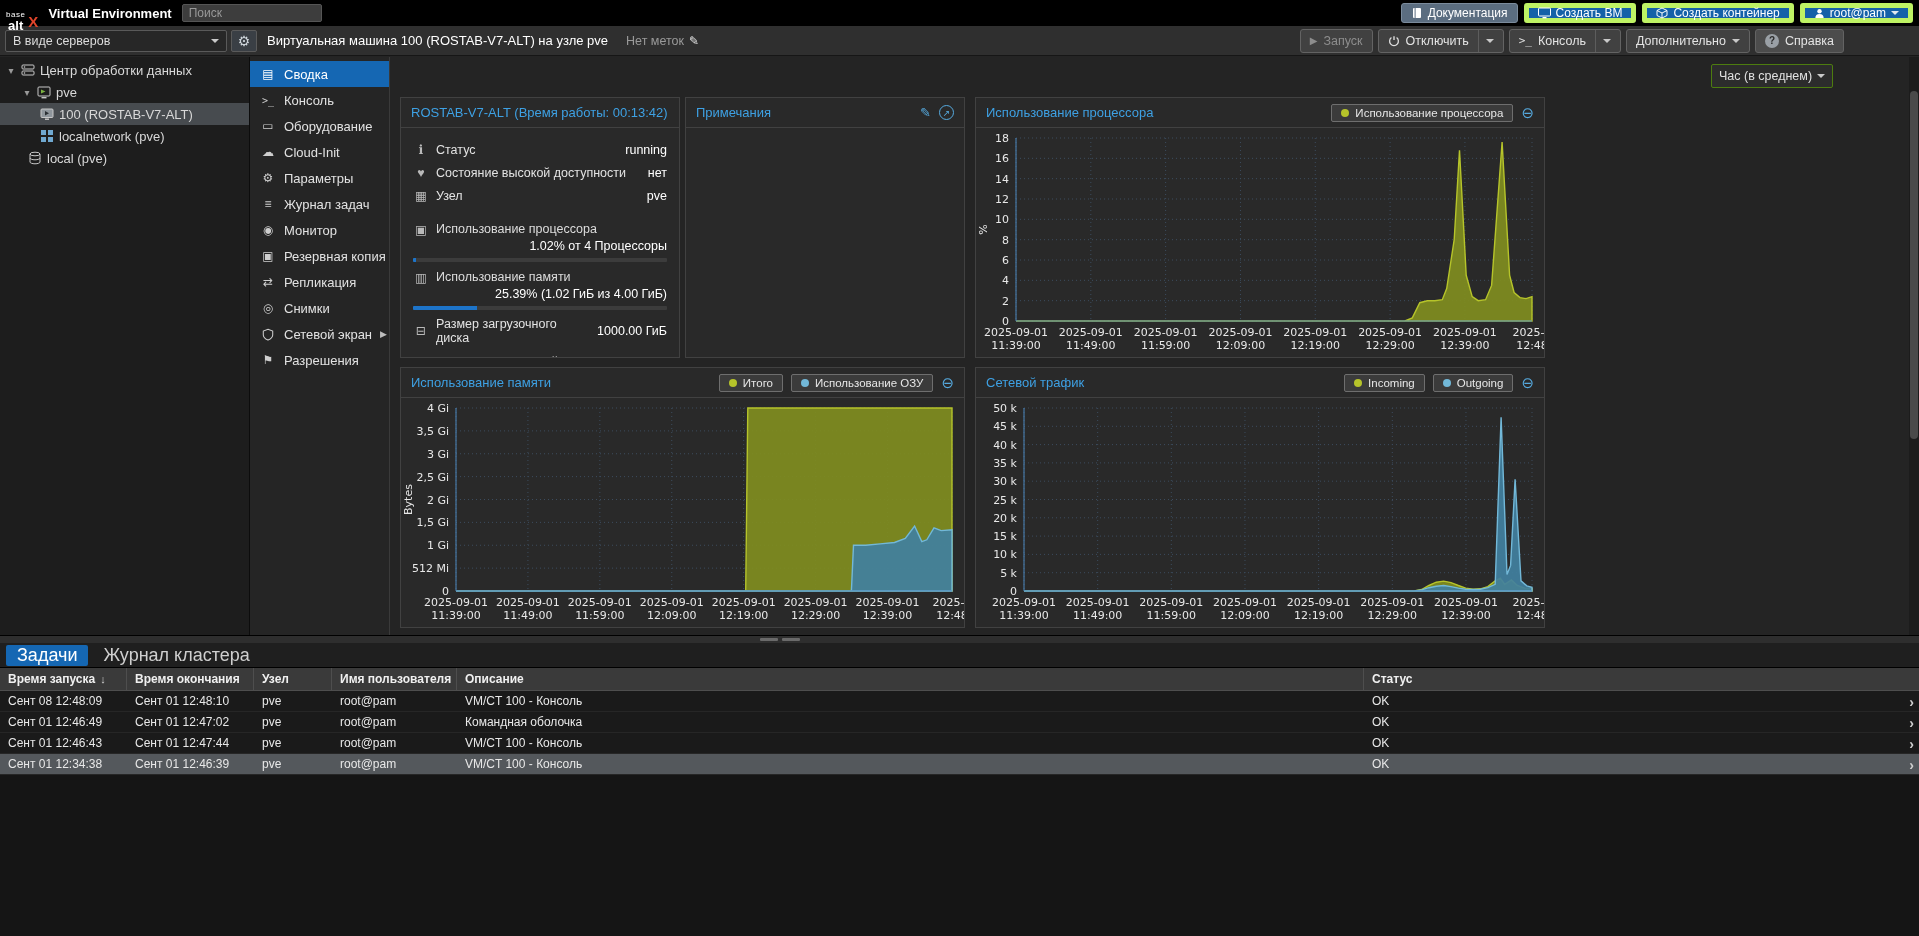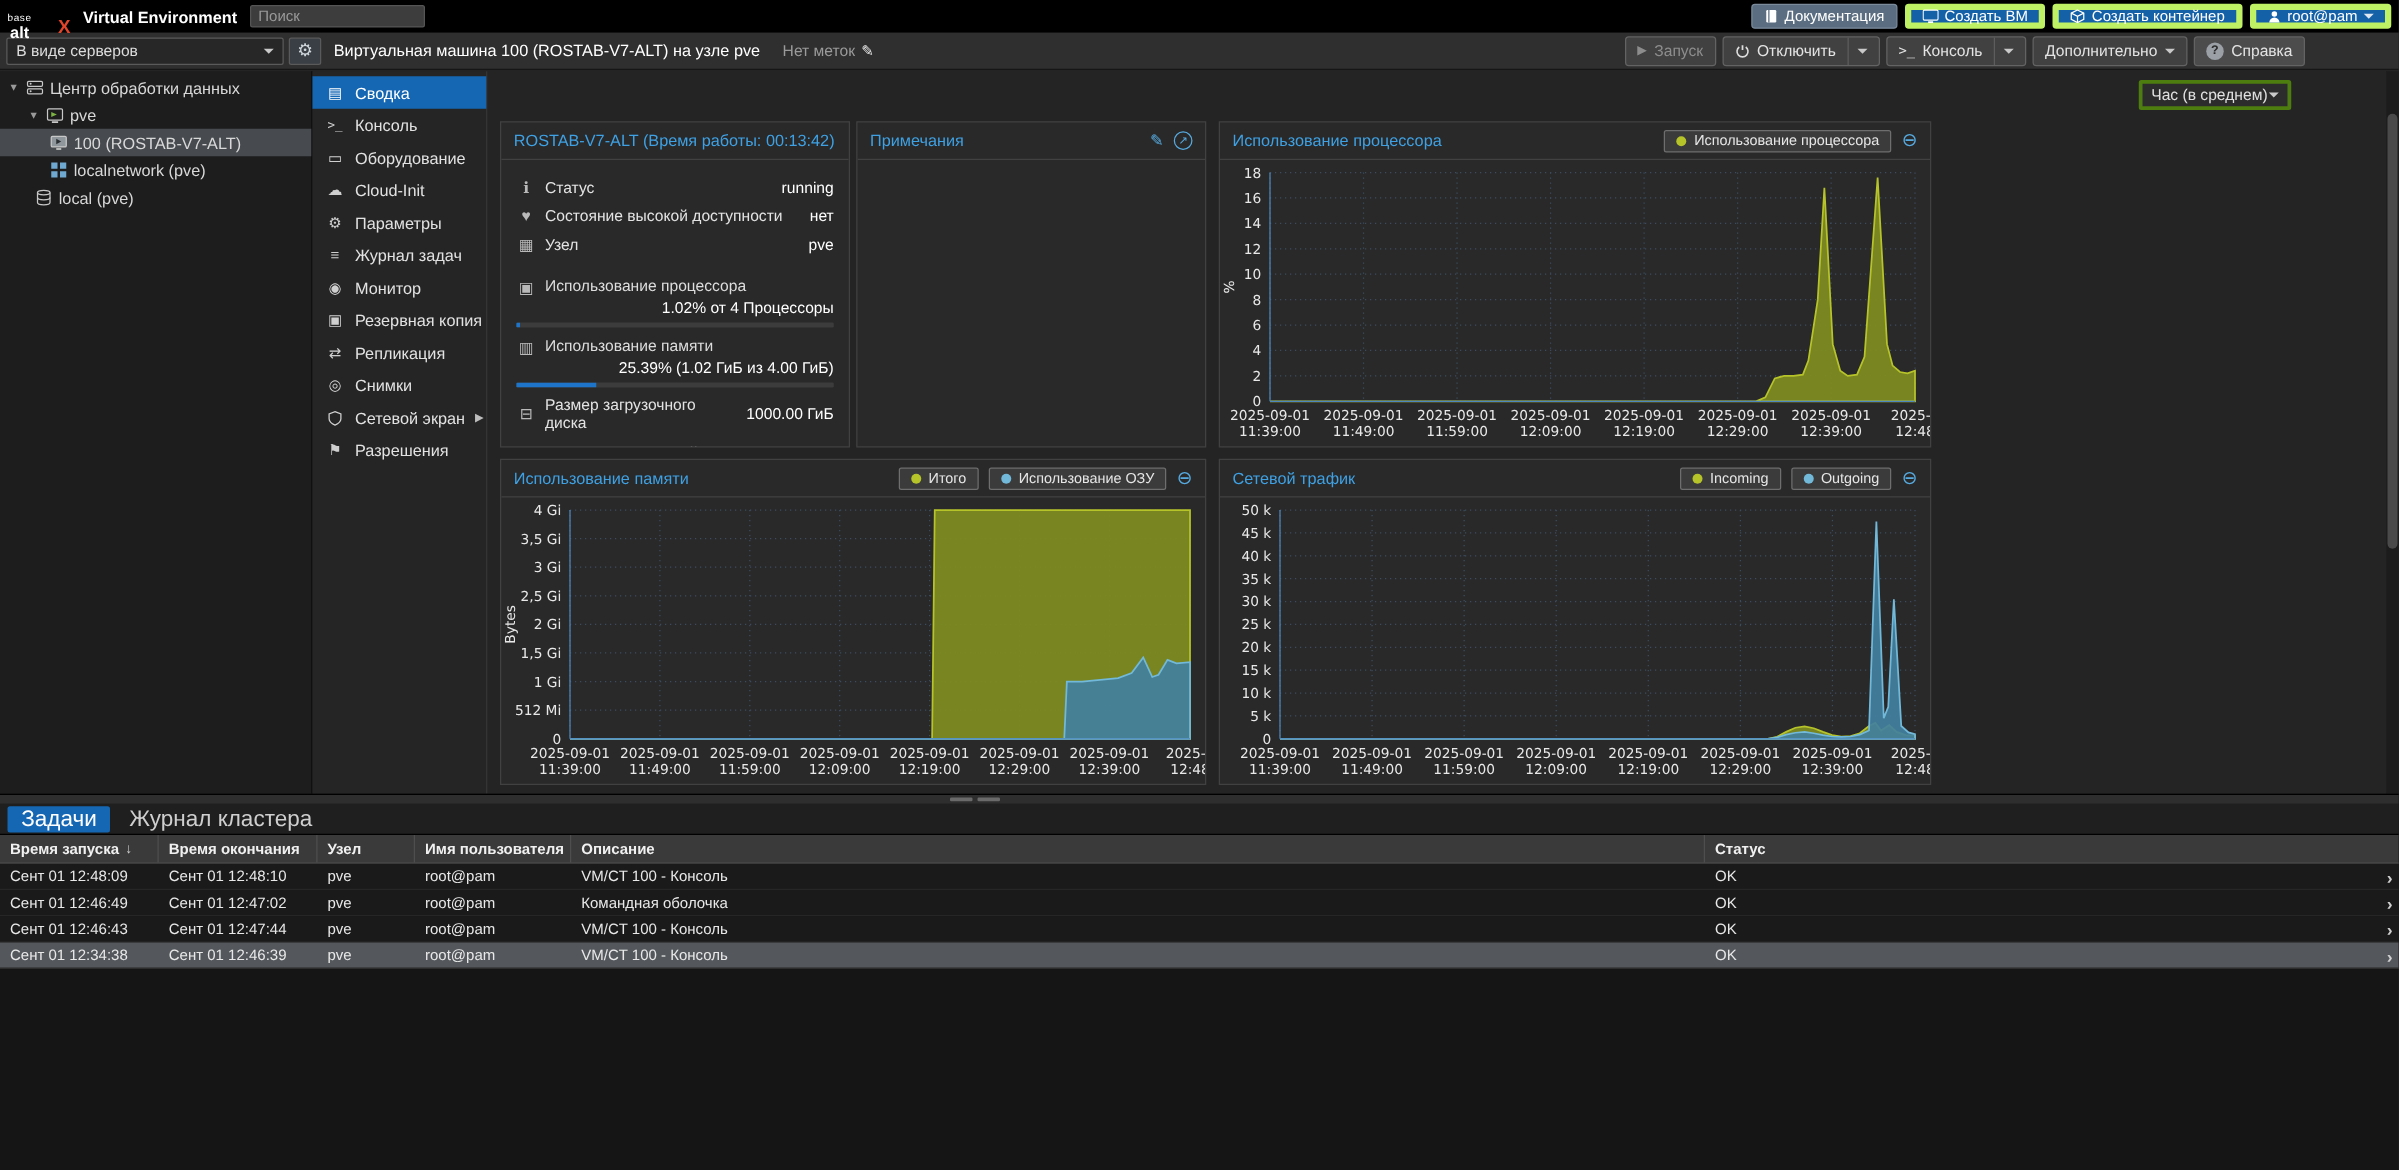--- a/index.html
+++ b/index.html
@@ -1,21 +1,21 @@
 <!DOCTYPE html>
 <html><head>
 <meta charset="utf-8">
 <style>
 *{margin:0;padding:0;box-sizing:border-box;}
 html,body{width:1919px;height:936px;overflow:hidden;}
 body{background:#242424;color:#ddd;font-family:"Liberation Sans","DejaVu Sans",sans-serif;font-size:13px;position:relative;}
 
 
 .topbar{position:absolute;top:0;left:0;right:0;height:26px;background:#000;display:flex;align-items:center;padding:0 6px;gap:10px;z-index:30;}
-.logo{display:flex;align-items:center;gap:21px;margin-top:16px;}
+.logo{display:flex;align-items:center;gap:3px;margin-top:16px;}
 .logo-stack{display:flex;flex-direction:column;line-height:1;color:#fff;}
 .logo-stack .l1{font-size:8px;letter-spacing:.5px;}
 .logo-stack .l2{font-size:13px;font-weight:bold;text-align:center;}
 .logo-x{color:#e0452b;font-weight:bold;font-size:15px;line-height:1;}
 .product{color:#fff;font-size:13px;font-weight:bold;}
 .search-input{width:140px;height:18px;background:#3d3d3d;border:1px solid #555;border-radius:2px;color:#ddd;font-size:12px;padding:0 6px;outline:none;}
 .search-input::placeholder{color:#999;}
 .topbar-right{margin-left:auto;display:flex;gap:6px;align-items:center;}
 .tbtn{height:20px;display:flex;align-items:center;gap:5px;padding:0 9px;border-radius:3px;font-size:12px;color:#fff;cursor:pointer;white-space:nowrap;}
 .tbtn.gray{background:#5b6d80;border:1px solid #7b8b9c;}
@@ -47,21 +47,21 @@
 
 .menu{position:absolute;top:57px;left:250px;width:140px;height:578px;background:#252525;border-right:1px solid #3a3a3a;padding-top:4px;}
 .mitem{height:26px;display:flex;align-items:center;gap:8px;padding:0 8px 0 10px;font-size:13px;color:#e2e2e2;cursor:pointer;white-space:nowrap;}
 .mitem.sel{background:#1567b3;color:#fff;}
 .mico{width:16px;text-align:center;color:#cfcfcf;font-size:12px;flex:none;display:inline-flex;justify-content:center;}
 .mitem.sel .mico{color:#fff;}
 .sub-arrow{margin-left:auto;color:#bdbdbd;font-size:9px;}
 
 
 .content{position:absolute;top:57px;left:390px;width:1519px;height:578px;background:#242424;overflow:hidden;}
-.time-select{position:absolute;top:7px;right:76px;width:122px;height:24px;background:#2c2c2c;border:3px solid #4d7c0f;border-radius:2px;display:flex;align-items:center;justify-content:space-between;padding:0 7px;font-size:12.5px;color:#e0e0e0;cursor:pointer;}
+.time-select{position:absolute;top:7px;right:76px;width:122px;height:24px;background:#2c2c2c;border:1px solid #4d7c0f;border-radius:2px;display:flex;align-items:center;justify-content:space-between;padding:0 7px;font-size:12.5px;color:#e0e0e0;cursor:pointer;}
 .panel{position:absolute;background:#292929;border:1px solid #414141;overflow:hidden;}
 .phead{height:30px;display:flex;align-items:center;gap:8px;padding:0 10px;border-bottom:1px solid #414141;}
 .ptitle{color:#3ea1e4;font-size:13px;white-space:nowrap;flex:1;overflow:hidden;text-overflow:ellipsis;}
 .chip{display:inline-flex;align-items:center;gap:6px;border:1px solid #6e6e6e;background:#3b3b3b;border-radius:2px;padding:2px 9px;font-size:11.5px;color:#e6e6e6;cursor:pointer;white-space:nowrap;}
 .dot{width:8px;height:8px;border-radius:50%;display:inline-block;}
 .collapse{color:#56aadf;font-size:15px;line-height:1;cursor:pointer;}
 .hicon{color:#56aadf;font-size:13px;cursor:pointer;}
 .circ{width:15px;height:15px;border:1px solid #56aadf;border-radius:50%;display:inline-flex;align-items:center;justify-content:center;font-size:9px;color:#56aadf;cursor:pointer;}
 
 
@@ -601,21 +601,21 @@
         <span>Имя пользователя</span>
       </div>
     <div class="hc">
         <span>Описание</span>
       </div>
     <div class="hc" style="border-right:none;">
         <span>Статус</span>
       </div>
   </div>
   <div class="grid-row">
-    <div class="c">Сент 01 12:48:09</div>
+    <div class="c">Сент 08 12:48:09</div>
     <div class="c">Сент 01 12:48:10</div>
     <div class="c">pve</div>
     <div class="c">root@pam</div>
     <div class="c">VM/CT 100 - Консоль</div>
     <div class="c">OK</div>
     <span class="row-chev">›</span>
   </div>
   <div class="grid-row">
     <div class="c">Сент 01 12:46:49</div>
     <div class="c">Сент 01 12:47:02</div>

